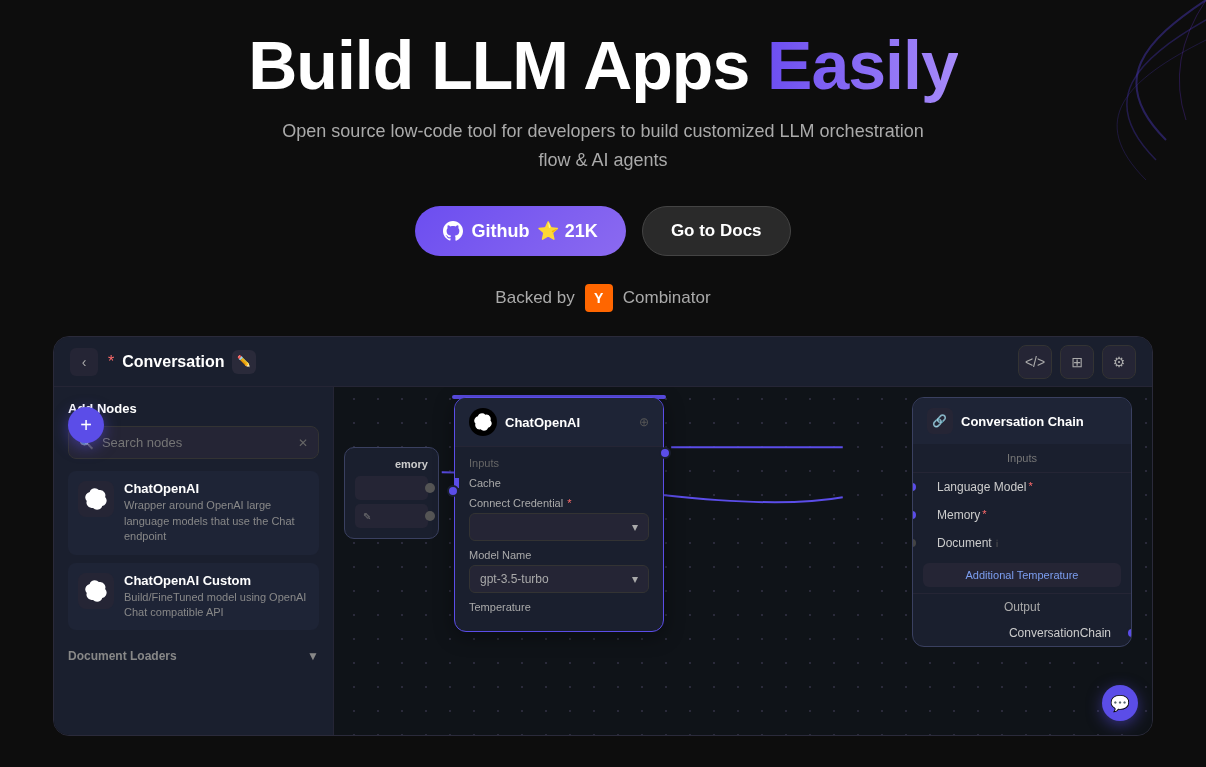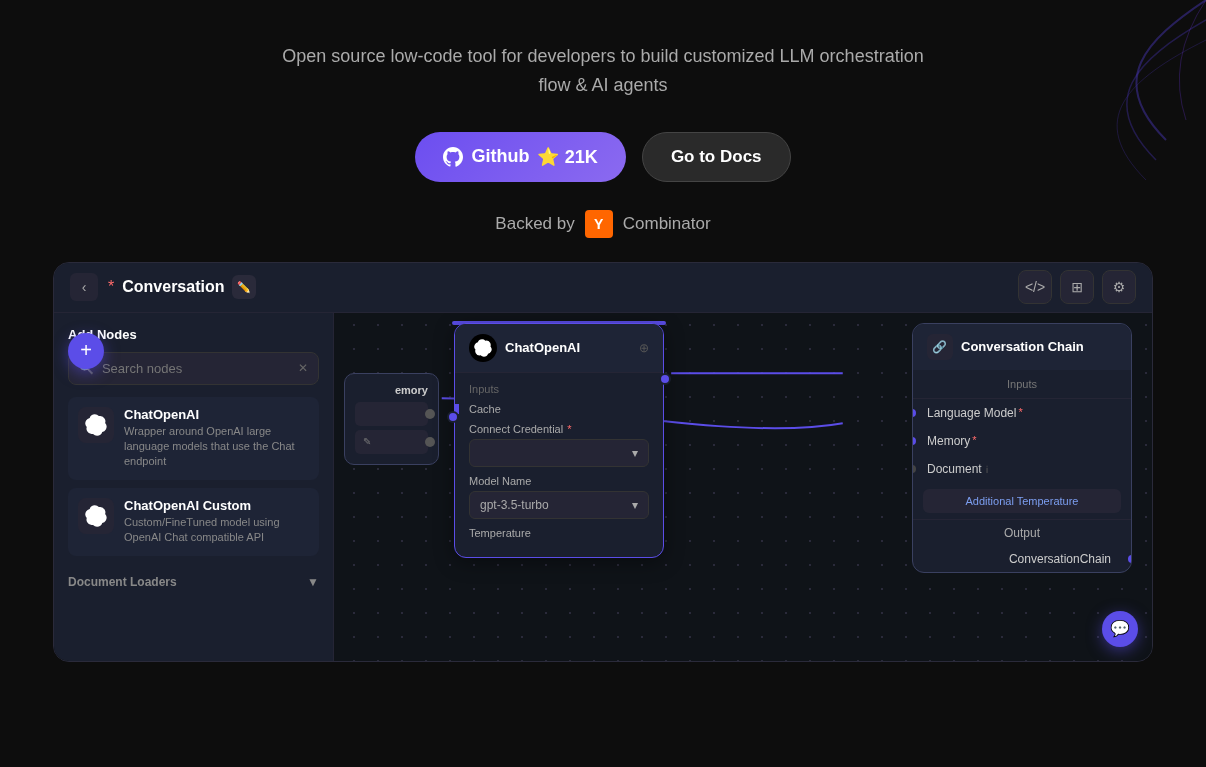--- a/index.html
+++ b/index.html
@@ -515,21 +515,21 @@
       padding: 8px 14px;
       font-size: 11px;
       color: #777;
       border-bottom: 1px solid #252535;
       text-align: center;
     }
 
     .conv-field-row {
       display: flex;
       align-items: flex-start;
-      padding: 7px 14px;
+      padding: 7px 24px;
       position: relative;
     }
 
     .conv-field-label {
       font-size: 12px;
       color: #cccccc;
     }
 
     .conv-field-required {
       color: #ff6b6b;
@@ -585,20 +585,23 @@
 <body>
 
 <svg class="bg-decoration" viewBox="0 0 220 200" fill="none" xmlns="http://www.w3.org/2000/svg">
   <path d="M220 0 C160 40, 120 80, 180 140" stroke="#4433aa" stroke-width="2" opacity="0.5" fill="none"></path>
   <path d="M220 20 C150 60, 110 100, 170 160" stroke="#4433aa" stroke-width="1.5" opacity="0.4" fill="none"></path>
   <path d="M220 40 C140 80, 100 120, 160 180" stroke="#4433aa" stroke-width="1" opacity="0.3" fill="none"></path>
   <path d="M220 0 Q180 60 200 120" stroke="#6633cc" stroke-width="1" opacity="0.3" fill="none"></path>
 </svg>
 
 <div class="hero-section">
+  <h1 class="hero-title">
+    <span>Build LLM Apps </span><span class="highlight">Easily</span>
+  </h1>
   <p class="hero-subtitle">
     <span>Open source low-code tool for developers to build customized LLM orchestration</span><br>
     <span>flow &amp; AI agents</span>
   </p>
 
   <div class="hero-buttons">
     <button class="btn-github">
 
       <svg width="20" height="20" viewBox="0 0 24 24" fill="white">
         <path d="M12 0C5.37 0 0 5.37 0 12c0 5.3 3.438 9.8 8.205 11.385.6.113.82-.258.82-.577 0-.285-.01-1.04-.015-2.04-3.338.724-4.042-1.61-4.042-1.61C4.422 18.07 3.633 17.7 3.633 17.7c-1.087-.744.084-.729.084-.729 1.205.084 1.838 1.236 1.838 1.236 1.07 1.835 2.809 1.305 3.495.998.108-.776.417-1.305.76-1.605-2.665-.3-5.466-1.332-5.466-5.93 0-1.31.465-2.38 1.235-3.22-.135-.303-.54-1.523.105-3.176 0 0 1.005-.322 3.3 1.23.96-.267 1.98-.399 3-.405 1.02.006 2.04.138 3 .405 2.28-1.552 3.285-1.23 3.285-1.23.645 1.653.24 2.873.12 3.176.765.84 1.23 1.91 1.23 3.22 0 4.61-2.805 5.625-5.475 5.92.42.36.81 1.096.81 2.22 0 1.606-.015 2.896-.015 3.286 0 .315.21.69.825.57C20.565 21.795 24 17.295 24 12c0-6.63-5.37-12-12-12"></path>
@@ -664,21 +667,21 @@
       </div>
 
       <div class="node-item">
         <div class="node-item-icon">
           <svg width="22" height="22" viewBox="0 0 41 41" fill="none" xmlns="http://www.w3.org/2000/svg">
             <path d="M37.532 16.87a9.963 9.963 0 0 0-.856-8.184 10.078 10.078 0 0 0-10.855-4.835A9.964 9.964 0 0 0 18.306.5a10.079 10.079 0 0 0-9.614 6.977 9.967 9.967 0 0 0-6.664 4.834 10.08 10.08 0 0 0 1.24 11.817 9.965 9.965 0 0 0 .856 8.185 10.079 10.079 0 0 0 10.855 4.835 9.965 9.965 0 0 0 7.516 3.35 10.078 10.078 0 0 0 9.617-6.981 9.967 9.967 0 0 0 6.663-4.834 10.079 10.079 0 0 0-1.243-11.813z" fill="#fff"></path>
           </svg>
         </div>
         <div class="node-item-info">
           <div class="node-item-name">ChatOpenAI Custom</div>
-          <div class="node-item-desc">Custom/FineTuned model using OpenAI Chat compatible API</div>
+          <div class="node-item-desc">Build/FineTuned model using OpenAI Chat compatible API</div>
         </div>
       </div>
 
       <div class="doc-loaders-header">
         <span class="doc-loaders-label">Document Loaders</span>
         <span class="doc-loaders-chevron">▼</span>
       </div>
     </div>
 
     <div class="canvas-area">

